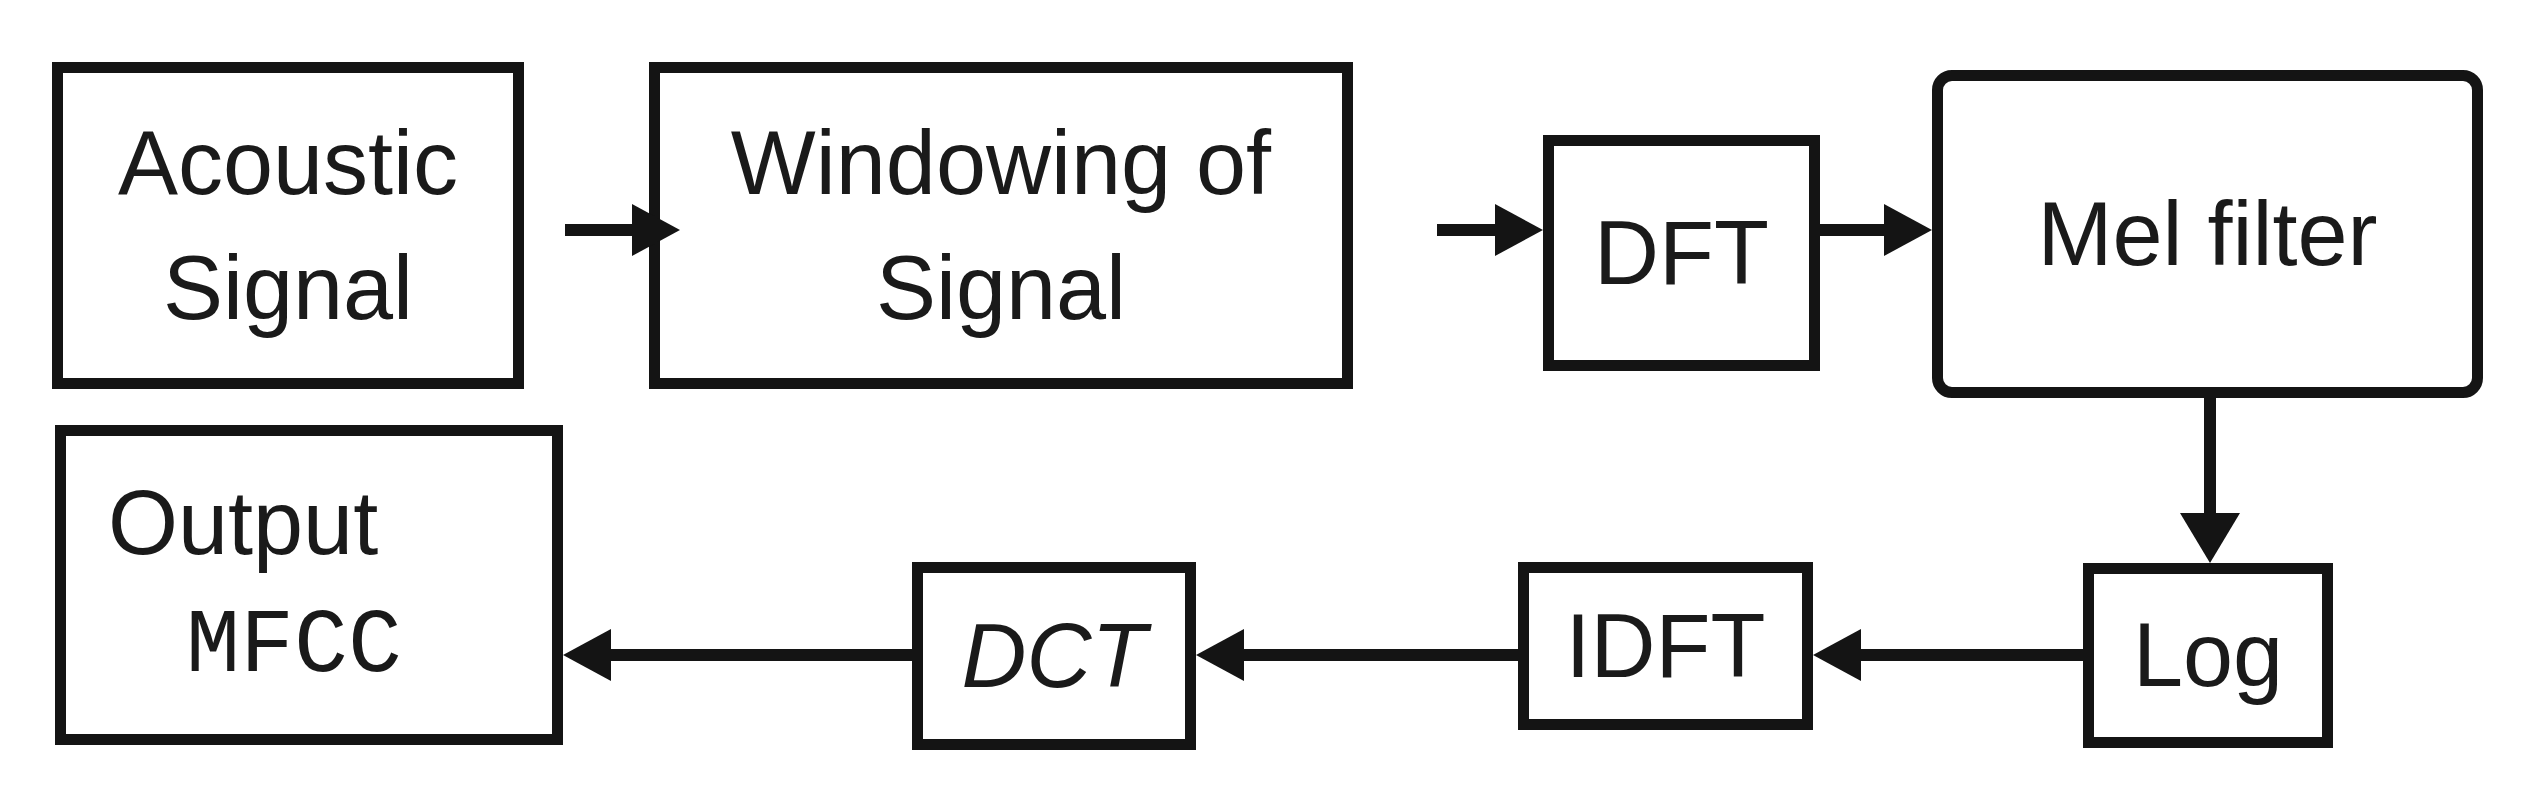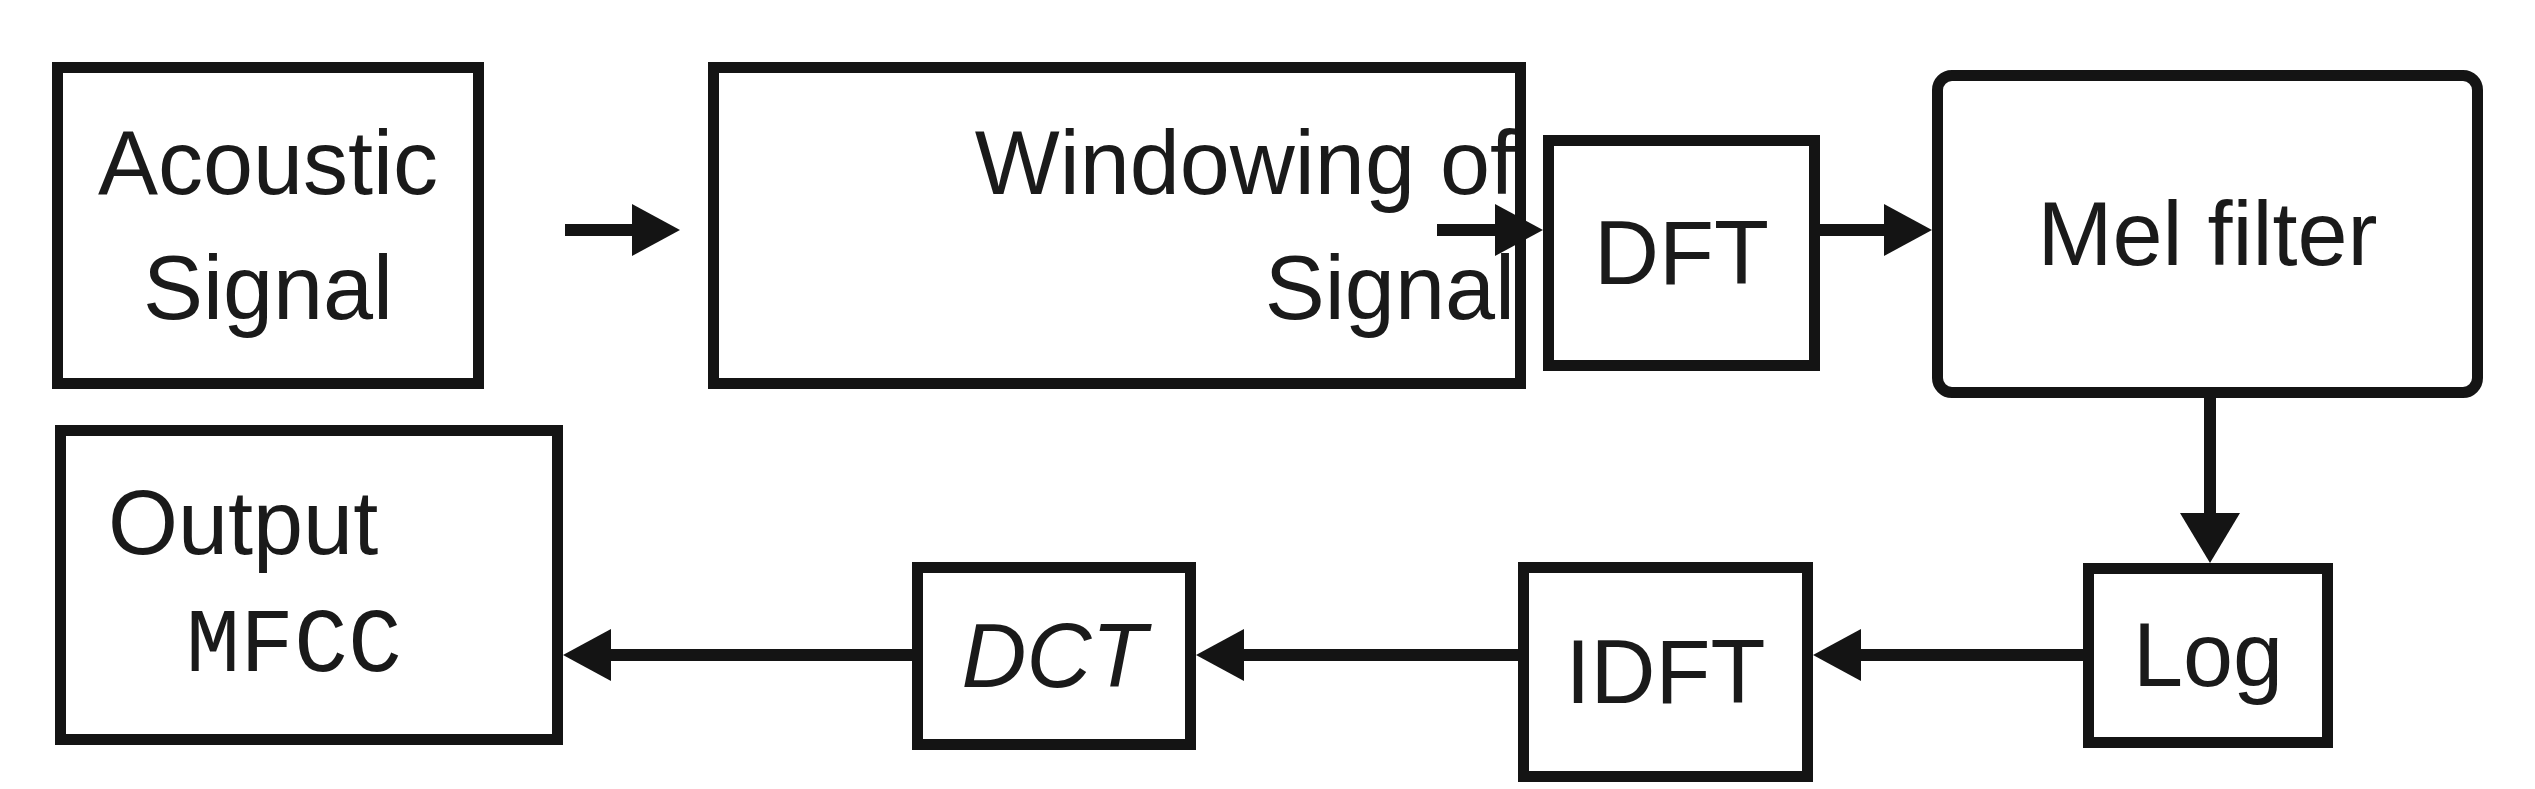--- a/index.html
+++ b/index.html
@@ -24,31 +24,31 @@
     display: flex;
     flex-direction: column;
     align-items: center;
     justify-content: center;
     text-align: center;
     font-size: 90px;
     line-height: 1.38;
     white-space: nowrap;
   }
   
-  #node-acoustic  { left: 52px;   top: 62px;  width: 432px; height: 327px; }
-  #node-windowing { left: 708px;  top: 62px;  width: 818px; height: 327px; align-items: flex-end; }
+  #node-acoustic  { left: 52px;   top: 62px;  width: 472px; height: 327px; }
+  #node-windowing { left: 649px;  top: 62px;  width: 704px; height: 327px; }
   #node-dft       { left: 1543px; top: 135px; width: 277px; height: 236px; }
   #node-mel       { left: 1932px; top: 70px;  width: 551px; height: 328px; border-radius: 20px; }
   
   #node-output    { left: 55px;   top: 425px; width: 508px; height: 320px;
                     align-items: flex-start; text-align: left; }
   #node-output .line-1 { margin-left: 42px; }
   #node-output .line-2 { margin-left: 120px; font-family: Liberation Mono, monospace; }
   #node-dct       { left: 912px;  top: 562px; width: 284px; height: 188px; font-style: italic; }
-  #node-idft      { left: 1518px; top: 562px; width: 295px; height: 220px; }
+  #node-idft      { left: 1518px; top: 562px; width: 295px; height: 168px; }
   #node-log       { left: 2083px; top: 563px; width: 250px; height: 185px; }
 
   
   .arrow-line {
     position: absolute;
     background: #141414;
   }
   .arrow-line.h { height: 12px; }
   .arrow-line.v { width: 12px; }
   .arrow-head {

